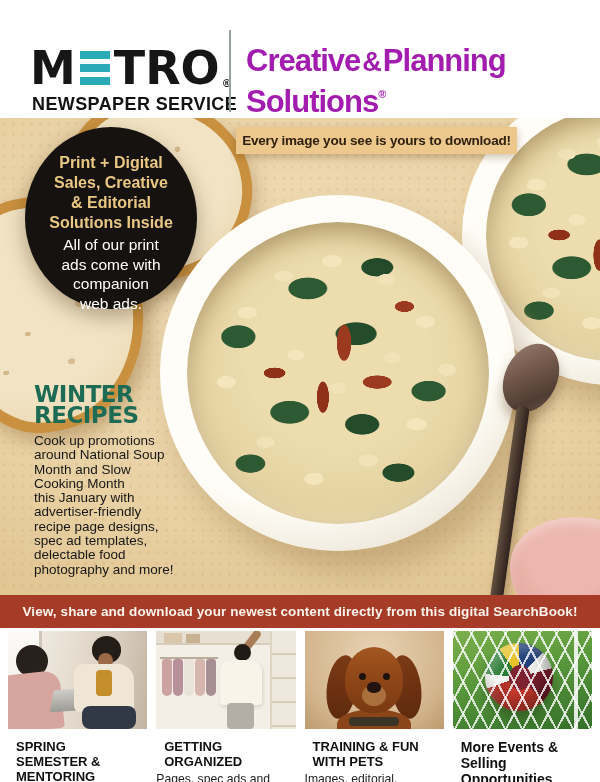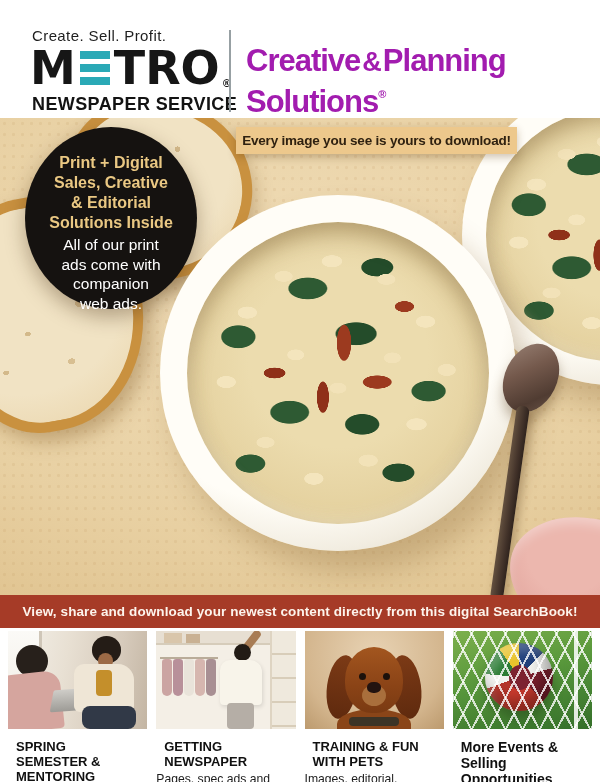--- a/index.html
+++ b/index.html
@@ -176,21 +176,20 @@
   .t4 .net { inset:0; background:
       repeating-linear-gradient(62deg, rgba(255,255,255,.78) 0 2px, rgba(0,0,0,0) 2px 15px),
       repeating-linear-gradient(-62deg, rgba(255,255,255,.78) 0 2px, rgba(0,0,0,0) 2px 15px); }
   .t4 .rope { right:14px; top:0; width:4px; height:98px; background:rgba(255,255,255,.85); }
 </style>
 </head>
 <body>
 
 <div id="page">
 
-  <div class="abs tagline">Create. Sell. Profit.</div>
   <div class="abs metro">
     <span class="ltr">M</span>
     <span class="ebars">
         <i></i>
         <i></i>
         <i></i>
       </span>
     <span class="ltr">TRO</span>
     <span class="reg">®</span>
   </div>
@@ -227,20 +226,34 @@
     </div>
 
     <div class="abs bowl bowl-main">
         <div class="soup"></div>
       </div>
 
     <div class="abs spoon-head"></div>
     <div class="abs spoon-handle"></div>
     <div class="abs napkin"></div>
 
+    <div class="abs feature">
+      <div class="feature-title">WINTER
+RECIPES</div>
+      <div class="feature-body">Cook up promotions
+around National Soup
+Month and Slow
+Cooking Month
+this January with
+advertiser-friendly
+recipe page designs,
+spec ad templates,
+delectable food
+photography and more!</div>
+    </div>
   </div>
 
   <div class="abs share-banner">View, share and download your newest content directly from this digital SearchBook!</div>
 
   <div class="abs bottom">
 
     <div class="col">
       <div class="thumb t1">
         <div class="win"></div>
         <div class="hairA"></div>
@@ -268,21 +281,21 @@
         <div class="g g2"></div>
         <div class="g g3"></div>
         <div class="g g4"></div>
         <div class="g g5"></div>
         <div class="shelfR"></div>
         <div class="arm"></div>
         <div class="hair"></div>
         <div class="sweater"></div>
         <div class="pants"></div>
       </div>
-      <div class="col-heading">GETTING NEWSPAPER</div>
+      <div class="col-heading">GETTING ORGANIZED</div>
       <div class="col-desc">Pages, spec ads and promotional
 ideas for the new year and National
 Get Organized &amp; Be Productive Month</div>
     </div>
 
     <div class="col">
       <div class="thumb t3">
         <div class="earL"></div>
         <div class="earR"></div>
         <div class="chest"></div>

